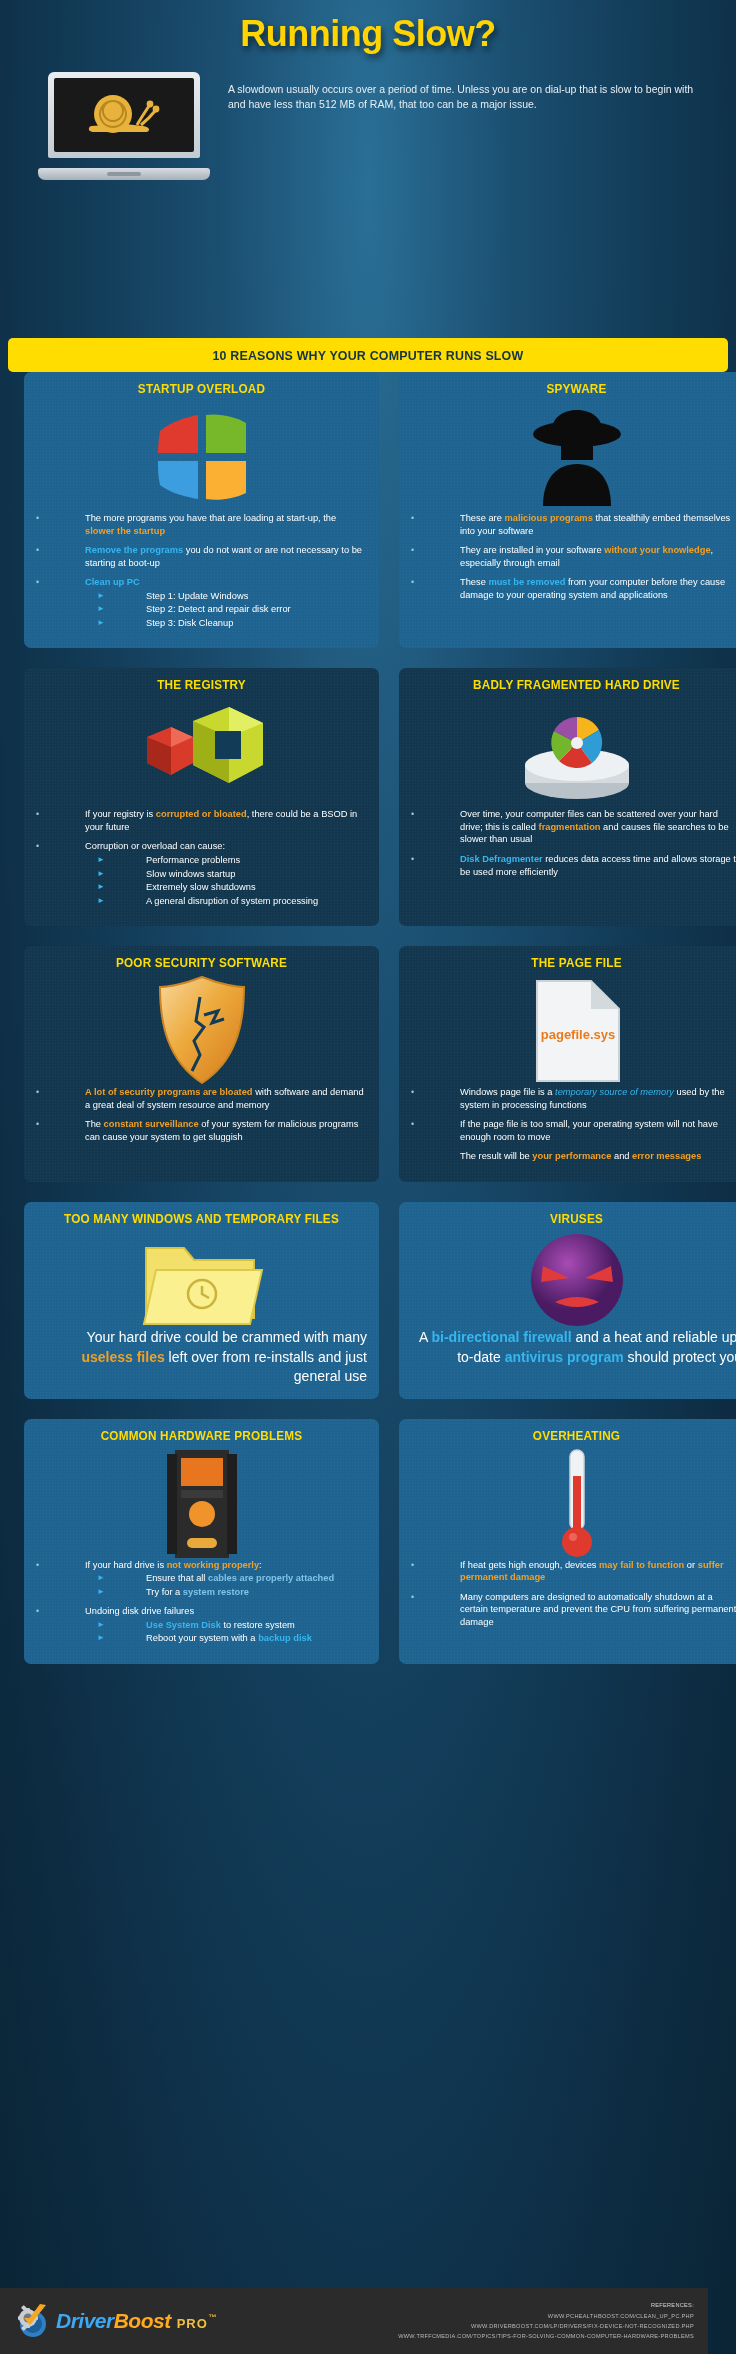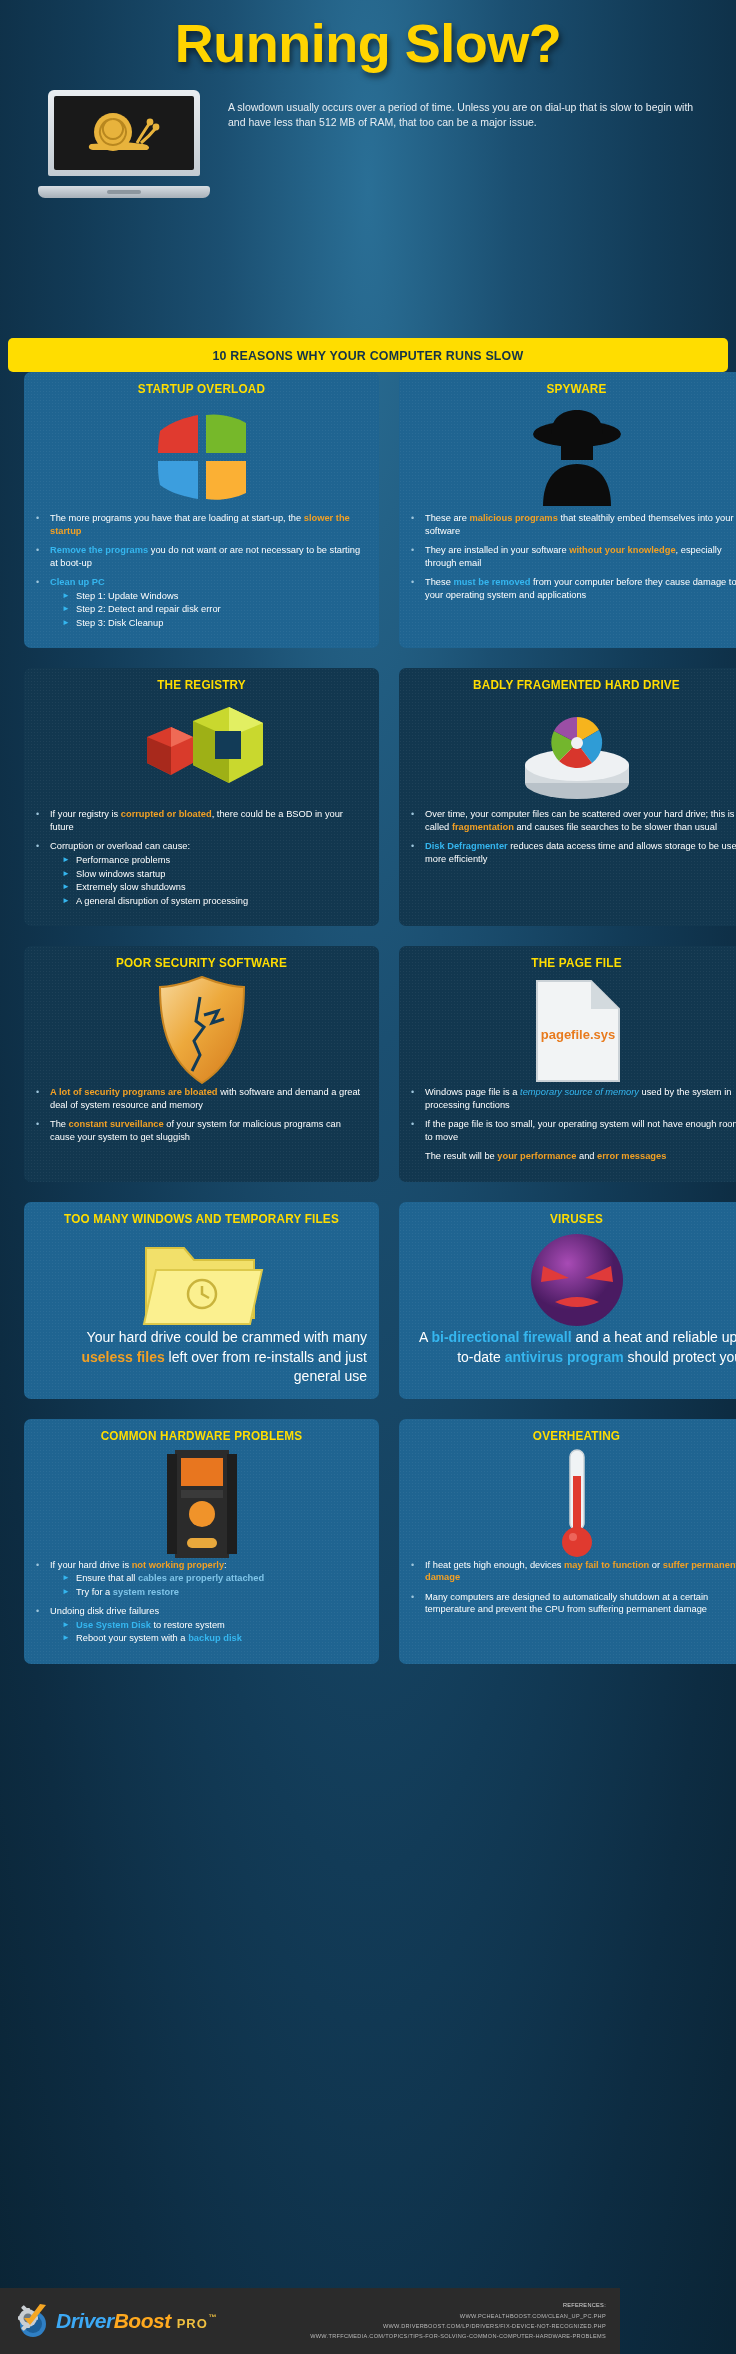--- a/index.html
+++ b/index.html
@@ -10,21 +10,21 @@
     overflow: hidden;
   }
   .page { position: relative; width: 736px; height: 2354px;
     background: radial-gradient(ellipse at 50% 8%, #2a6f96 0%, #1b4f71 28%, #123b57 55%, #0d2c42 80%, #0a2435 100%); }
 
   
   .header { position: relative; height: 332px; padding-top: 14px; }
   .title-wrap { text-align: center; }
   .title1 { font-size: 47px; font-weight: bold; color: #ffffff; letter-spacing: -0.5px;
     text-shadow: 2px 3px 5px rgba(0,0,0,.5); line-height: 1.0; }
-  .title2 { font-size: 54px; font-weight: bold; color: #ffd400; letter-spacing: -0.5px;
+  .title2 { font-size: 36px; font-weight: bold; color: #ffd400; letter-spacing: -0.5px;
     text-shadow: 2px 4px 6px rgba(0,0,0,.55); line-height: 1.0; margin-top: 2px; }
 
   .hero { position: relative; margin-top: 16px; height: 120px; }
   .laptop { position: absolute; left: 38px; top: 4px; width: 172px; height: 108px; }
   .lap-screen { position: absolute; left: 10px; top: 0; width: 152px; height: 86px;
     background: linear-gradient(180deg,#e9edf0,#c3cbd2); border-radius: 6px 6px 2px 2px; padding: 6px; }
   .lap-inner { width: 100%; height: 100%; background: #191919; border-radius: 2px; position: relative; overflow: hidden; }
   .lap-base { position: absolute; left: 0; bottom: 0; width: 172px; height: 12px;
     background: linear-gradient(180deg,#d7dde2,#a7b0b8); border-radius: 3px 3px 7px 7px; }
   .lap-notch { position: absolute; left: 50%; transform: translateX(-50%); bottom: 4px;
@@ -51,32 +51,32 @@
     background-image: radial-gradient(rgba(255,255,255,.05) .5px, transparent .6px);
     background-size: 3px 3px; }
   .card-title { text-align: center; font-size: 12.5px; font-weight: bold; color: #ffdd00;
     letter-spacing: .2px; font-family: "Liberation Sans Narrow","Liberation Sans",sans-serif;
     transform: scaleX(.94); margin-bottom: 6px; position: relative; z-index: 2; }
   .art { height: 110px; display: flex; align-items: center; justify-content: center; position: relative; z-index: 2; text-align: center; }
   .art.short { height: 96px; }
   .bullets { position: relative; z-index: 2; color: #ffffff; font-size: 9.3px; line-height: 1.35; }
   .bullet { display: flex; margin-bottom: 7px; }
   .bullet .dot { width: 14px; flex: none; color: #9fc6dd; font-size: 9px; line-height: 1.5; }
-  .bullet .txt { flex: 1; }
+  .bullet .txt { flex: 1; margin-left: 35px; }
   .sub { display: flex; margin-top: 1px; padding-left: 12px; }
   .sub .tri { width: 14px; flex: none; color: #35b6ef; font-size: 8px; line-height: 1.5; }
   .sub .txt { flex: 1; }
   .c-orange { color: #f2a024; font-weight: bold; }
   .c-cyan { color: #35b6ef; font-weight: bold; }
   .c-cyan-i { color: #35b6ef; font-weight: normal; font-style: italic; }
   .c-ltblue { color: #7fc4e8; font-weight: bold; }
   .center-txt { text-align: right; position: relative; z-index: 2; color: #fff; font-size: 14px; line-height: 1.4; }
 
   
-  .footer { position: absolute; left: 0; bottom: 0; width: 620px; height: 66px; background: #2b2b2b;
+  .footer { position: absolute; left: 0; bottom: 0; width: 708px; height: 66px; background: #2b2b2b;
     display: flex; align-items: center; }
   .logo-wrap { display: flex; align-items: center; padding-left: 16px; }
   .logo-text { font-size: 21px; font-weight: bold; font-style: italic; letter-spacing: -0.5px; }
   .lg-driver { color: #3da9f5; }
   .lg-boost { color: #ffa91f; }
   .lg-pro { color: #f0c040; font-size: 13px; font-weight: bold; font-style: normal; margin-left: 6px; letter-spacing: 1px; }
   .lg-tm { color: #f0c040; font-size: 8px; vertical-align: super; }
   .refs { margin-left: auto; padding-right: 14px; text-align: right; color: #b9b9b9;
     font-size: 5.6px; line-height: 1.85; letter-spacing: .3px;
     font-family: "Liberation Sans Narrow","Liberation Sans",sans-serif; }

